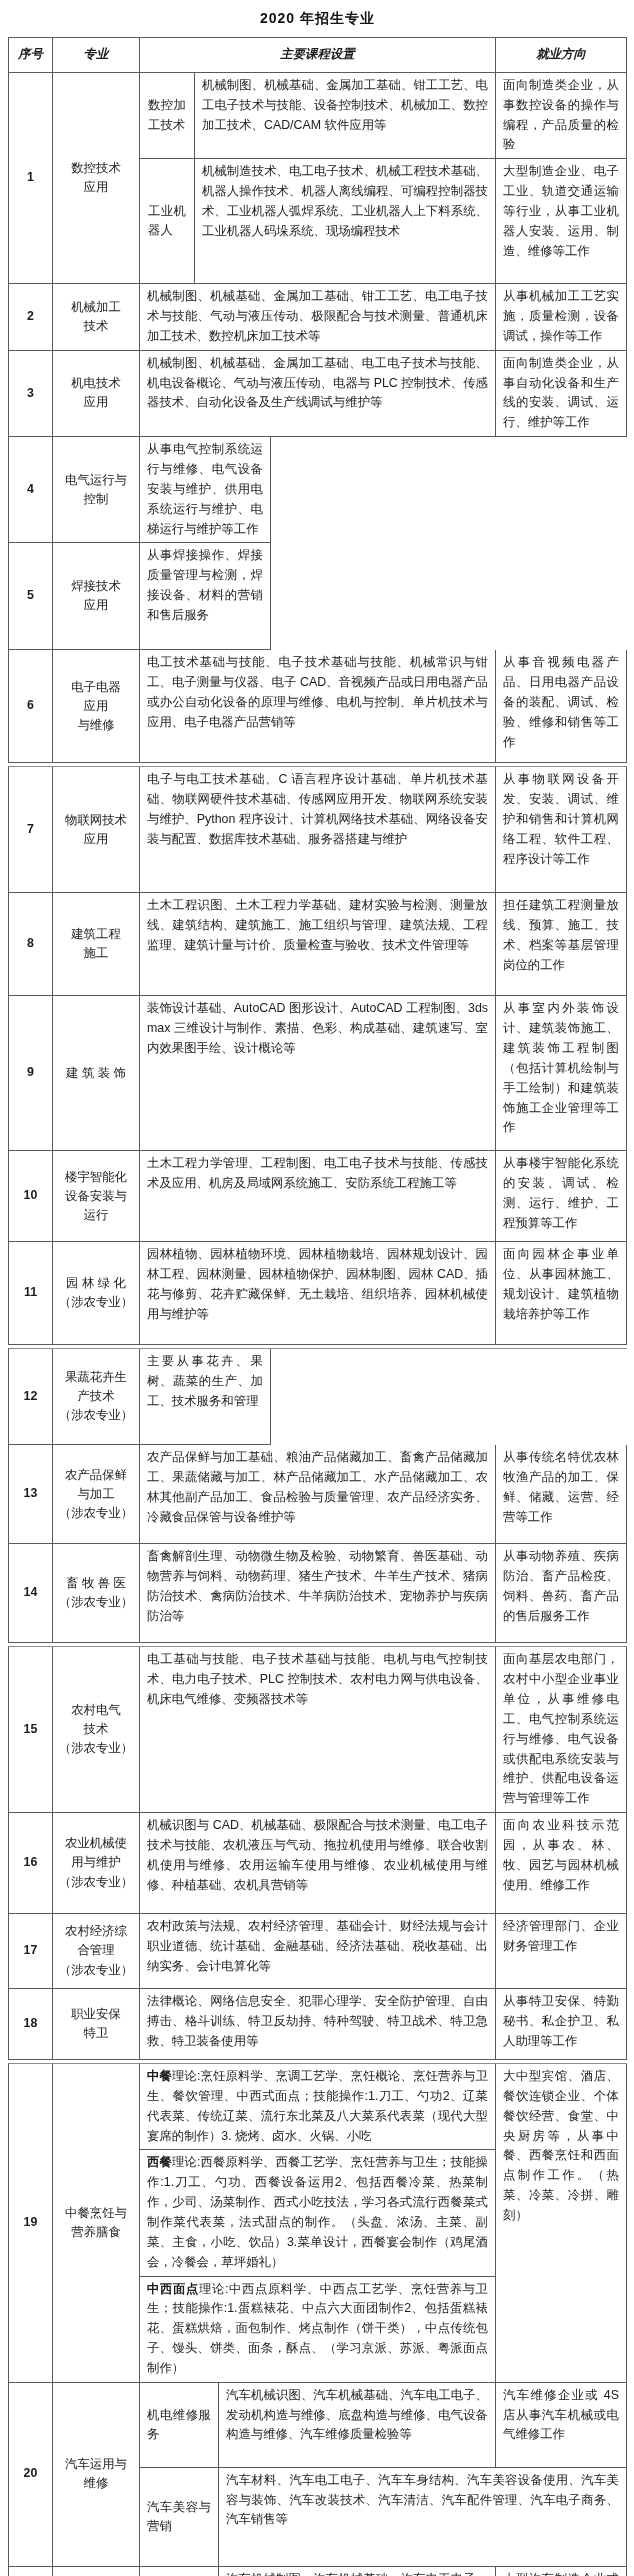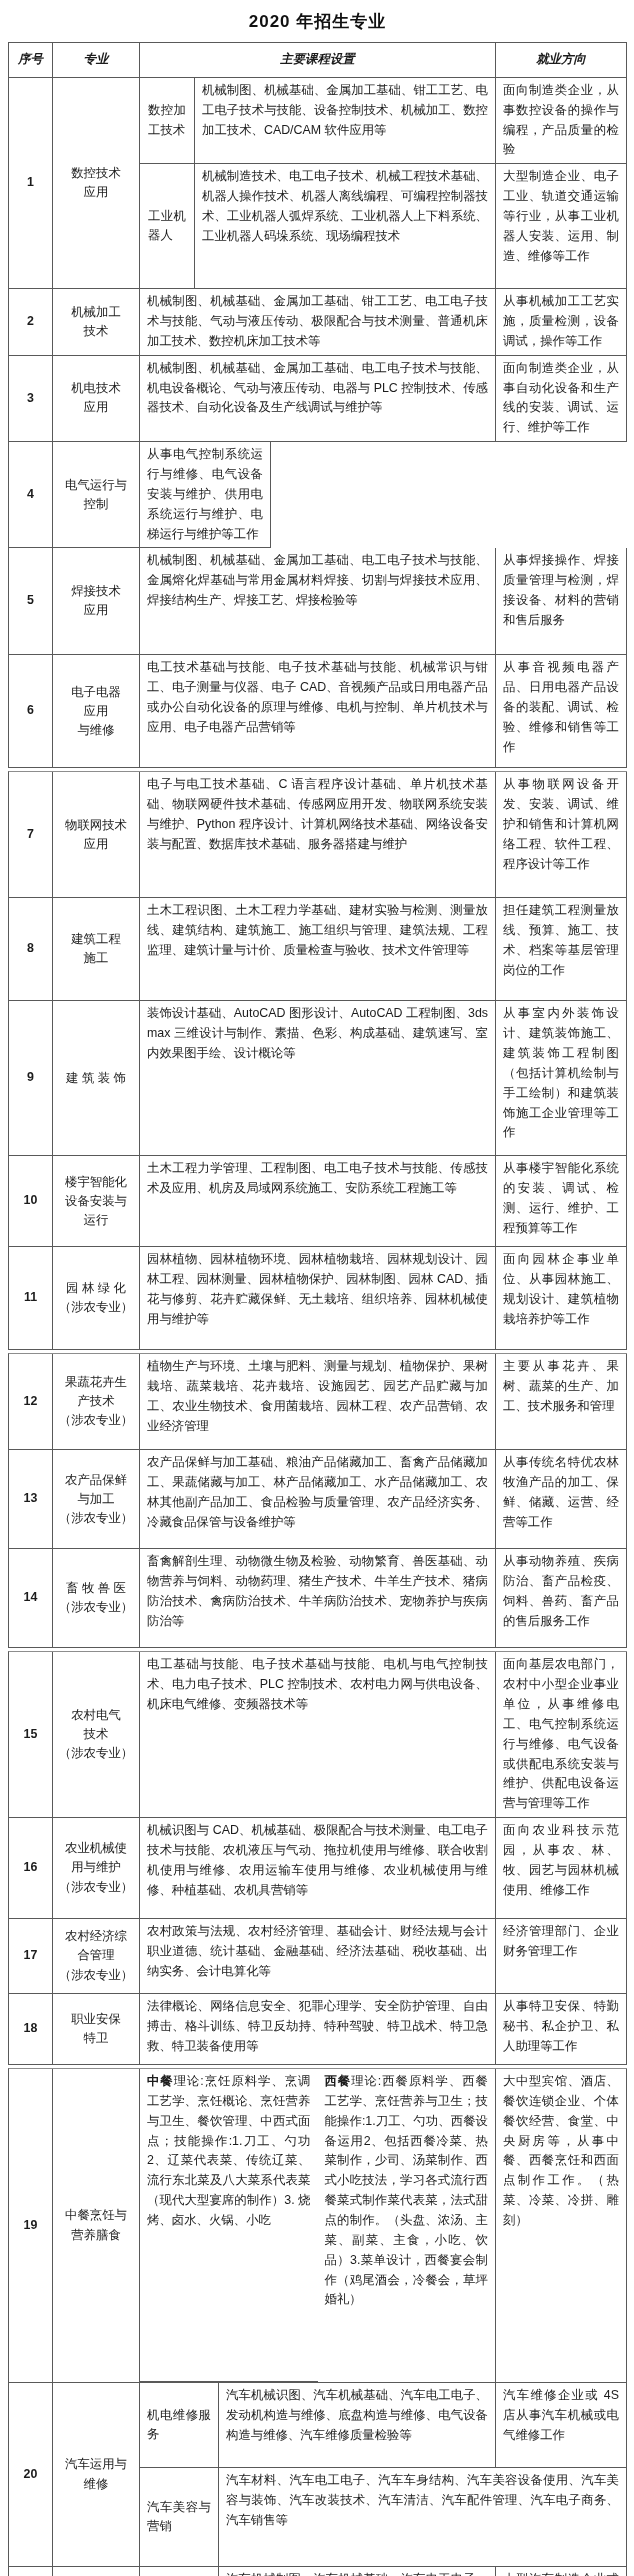--- a/index.html
+++ b/index.html
@@ -6,21 +6,21 @@
   html,body { margin:0; padding:0; }
   body {
     width: 634px; height: 2576px;
     background: #ffffff;
     font-family: "Liberation Sans", "DejaVu Sans", sans-serif;
     color: #1c1c1c;
     overflow: hidden;
   }
   .page { padding: 8px 7px 0 8px; }
   .title {
-    font-size: 17px; font-weight: bold; text-align: center;
+    font-size: 14px; font-weight: bold; text-align: center;
     margin: 2px 0 9px 0; letter-spacing: 1px; color:#111;
   }
   .tbl {
     width: 619px;
     border-top: 1px solid #595959;
     font-size: 12.4px;
     line-height: 1.6;
   }
   .rg { display: flex; border-left: 1px solid #595959; background:#fff; }
   .cell {
@@ -39,21 +39,21 @@
   }
   .courses { flex: 1; }
   .emp { width: 131px; flex: none; }
   .stack { flex: 1; display: flex; flex-direction: column; }
   .srow { display: flex; flex: 1; }
   .sub {
     width: 55px; flex: none; display:flex; align-items:center; justify-content:center;
     text-align: justify; padding: 3px 8px; line-height:1.55;
   }
   .wide .sub { width: 79px; padding: 3px 7px; }
-  .dishes { flex: 1; padding: 0; display:flex; }
+  .dishes { flex: 1; padding: 0; display:flex; flex-direction:column; }
   .dish { padding: 3px 7px; border-bottom: 1px solid #595959; flex: 1; text-align: justify; }
   .dish:last-child { border-bottom: none; }
   .lead { font-weight: bold; }
   .hdr .cell {
     font-weight: bold; text-align: center; padding: 7px 4px;
     display:flex; align-items:center; justify-content:center;font-style:italic;
   }
   .brk { border-top: 1px solid #8d8d8d; margin-top: 3px; }
 </style>
 </head>
@@ -109,21 +109,20 @@
       <div class="cell no">4</div>
       <div class="cell major">电气运行与
 控制</div>
       <div class="cell emp">从事电气控制系统运行与维修、电气设备安装与维护、供用电系统运行与维护、电梯运行与维护等工作</div>
     </div>
 
     <div class="rg" style="min-height:107px">
       <div class="cell no">5</div>
       <div class="cell major">焊接技术
 应用</div>
-      <div class="cell courses">机械制图、机械基础、金属加工基础、电工电子技术与技能、金属熔化焊基础与常用金属材料焊接、切割与焊接技术应用、焊接结构生产、焊接工艺、焊接检验等</div>
       <div class="cell emp">从事焊接操作、焊接质量管理与检测，焊接设备、材料的营销和售后服务</div>
     </div>
 
     <div class="rg" style="min-height:113px">
       <div class="cell no">6</div>
       <div class="cell major">电子电器
 应用
 与维修</div>
       <div class="cell courses">电工技术基础与技能、电子技术基础与技能、机械常识与钳工、电子测量与仪器、电子 CAD、音视频产品或日用电器产品或办公自动化设备的原理与维修、电机与控制、单片机技术与应用、电子电器产品营销等</div>
       <div class="cell emp">从事音视频电器产品、日用电器产品设备的装配、调试、检验、维修和销售等工作</div>
@@ -167,21 +166,20 @@
 （涉农专业）</div>
       <div class="cell courses">园林植物、园林植物环境、园林植物栽培、园林规划设计、园林工程、园林测量、园林植物保护、园林制图、园林 CAD、插花与修剪、花卉贮藏保鲜、无土栽培、组织培养、园林机械使用与维护等</div>
       <div class="cell emp">面向园林企事业单位、从事园林施工、规划设计、建筑植物栽培养护等工作</div>
     </div>
 
     <div class="rg brk" style="min-height:97px">
       <div class="cell no">12</div>
       <div class="cell major">果蔬花卉生
 产技术
 （涉农专业）</div>
-      <div class="cell courses">植物生产与环境、土壤与肥料、测量与规划、植物保护、果树栽培、蔬菜栽培、花卉栽培、设施园艺、园艺产品贮藏与加工、农业生物技术、食用菌栽培、园林工程、农产品营销、农业经济管理</div>
       <div class="cell emp">主要从事花卉、果树、蔬菜的生产、加工、技术服务和管理</div>
     </div>
 
     <div class="rg" style="min-height:99px">
       <div class="cell no">13</div>
       <div class="cell major">农产品保鲜
 与加工
 （涉农专业）</div>
       <div class="cell courses">农产品保鲜与加工基础、粮油产品储藏加工、畜禽产品储藏加工、果蔬储藏与加工、林产品储藏加工、水产品储藏加工、农林其他副产品加工、食品检验与质量管理、农产品经济实务、冷藏食品保管与设备维护等</div>
       <div class="cell emp">从事传统名特优农林牧渔产品的加工、保鲜、储藏、运营、经营等工作</div>
@@ -230,20 +228,21 @@
       <div class="cell emp">从事特卫安保、特勤秘书、私企护卫、私人助理等工作</div>
     </div>
 
     <div class="rg brk" style="min-height:315px">
       <div class="cell no">19</div>
       <div class="cell major">中餐烹饪与
 营养膳食</div>
       <div class="cell dishes">
         <div class="dish"><b class="lead">中餐</b><span>理论:烹饪原料学、烹调工艺学、烹饪概论、烹饪营养与卫生、餐饮管理、中西式面点；技能操作:1.刀工、勺功2、辽菜代表菜、传统辽菜、流行东北菜及八大菜系代表菜（现代大型宴席的制作）3. 烧烤、卤水、火锅、小吃</span></div>
         <div class="dish"><b class="lead">西餐</b><span>理论:西餐原料学、西餐工艺学、烹饪营养与卫生；技能操作:1.刀工、勺功、西餐设备运用2、包括西餐冷菜、热菜制作，少司、汤菜制作、西式小吃技法，学习各式流行西餐菜式制作菜代表菜，法式甜点的制作。（头盘、浓汤、主菜、副菜、主食，小吃、饮品）3.菜单设计，西餐宴会制作（鸡尾酒会，冷餐会，草坪婚礼）</span></div>
+        <div class="dish"><b class="lead">中西面点</b><span>理论:中西点原料学、中西点工艺学、烹饪营养与卫生；技能操作:1.蛋糕裱花、中点六大面团制作2、包括蛋糕裱花、蛋糕烘焙，面包制作、烤点制作（饼干类），中点传统包子、馒头、饼类、面条，酥点、（学习京派、苏派、粤派面点制作）</span></div>
       </div>
       <div class="cell emp">大中型宾馆、酒店、餐饮连锁企业、个体餐饮经营、食堂、中央厨房等，从事中餐、西餐烹饪和西面点制作工作。（热菜、冷菜、冷拼、雕刻）</div>
     </div>
 
     <div class="rg wide">
       <div class="cell no">20</div>
       <div class="cell major">汽车运用与
 维修</div>
       <div class="stack">
         <div class="srow" style="min-height:85px">

